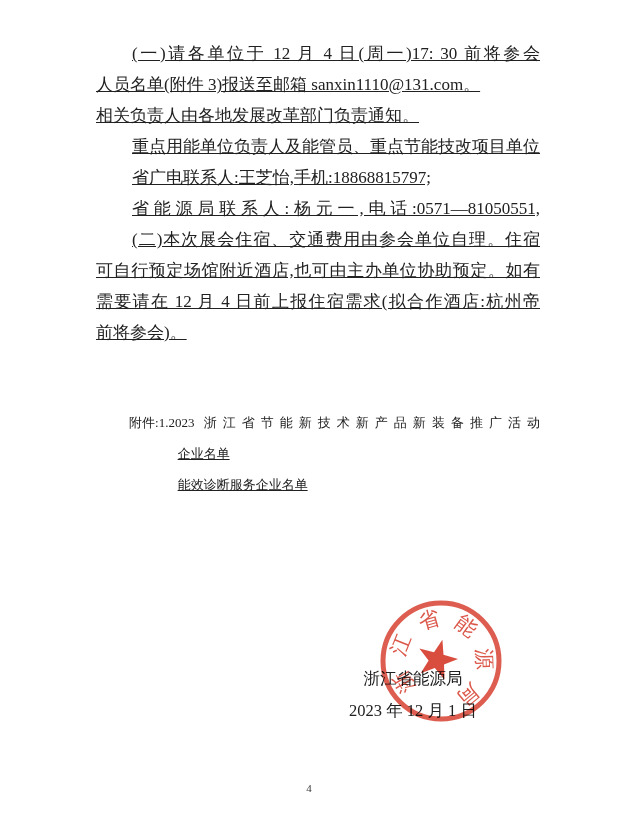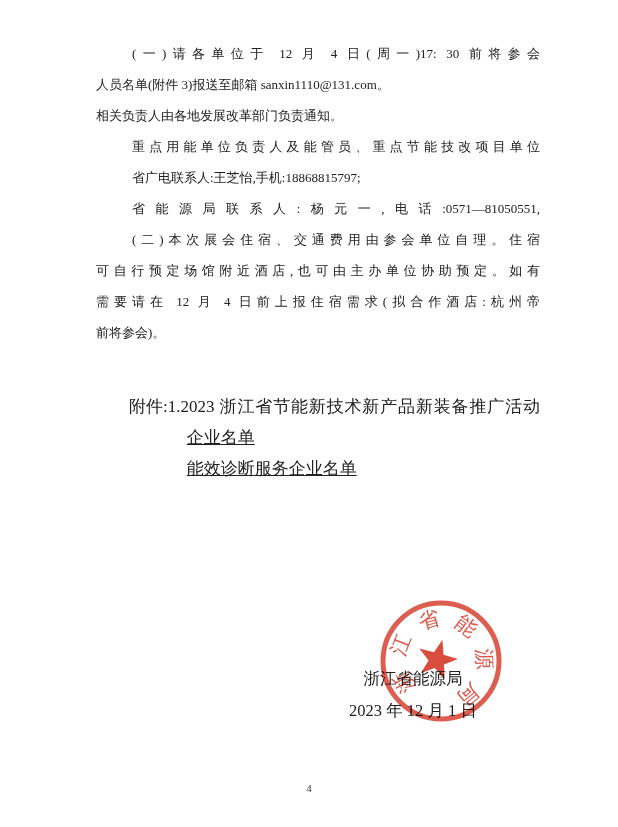--- a/index.html
+++ b/index.html
@@ -2,27 +2,27 @@
 <html><head>
 <meta charset="utf-8">
 <style>
   html, body { margin:0; padding:0; background:#ffffff; }
   .page {
     position:relative; width:618px; height:827px; background:#ffffff;
     font-family:"Liberation Serif","DejaVu Serif",serif; color:#212121;
     overflow:hidden;
   }
   
-  .body-block { position:absolute; left:96px; top:38px; width:444px; font-size:13px; }
+  .body-block { position:absolute; left:96px; top:38px; width:444px; font-size:17px;text-decoration:underline; }
   .body-block .ln { height:31px; line-height:31px; overflow:hidden; }
   .ln.indent { text-indent:36px; }
   .ln.stretch { text-align:justify; text-align-last:justify; }
 
   
-  .att-block { position:absolute; left:129px; top:391px; width:411px; font-size:17px; display:flex; }
+  .att-block { position:absolute; left:129px; top:407px; width:411px; font-size:13px; display:flex; }
   .att-label { flex:0 0 auto; height:31px; line-height:31px; white-space:nowrap; }
   .att-items { flex:1 1 auto; min-width:0; }
   .att-items .ln { height:31px; line-height:31px; overflow:hidden; }
   .ln.cont { padding-left:19px;text-decoration:underline; }
 
   
   .signature { position:absolute; left:313px; top:627px; width:200px; text-align:center; font-size:16.5px;margin-top:36px; }
   .signature .sig-ln { height:32px; line-height:32px; }
 
   

